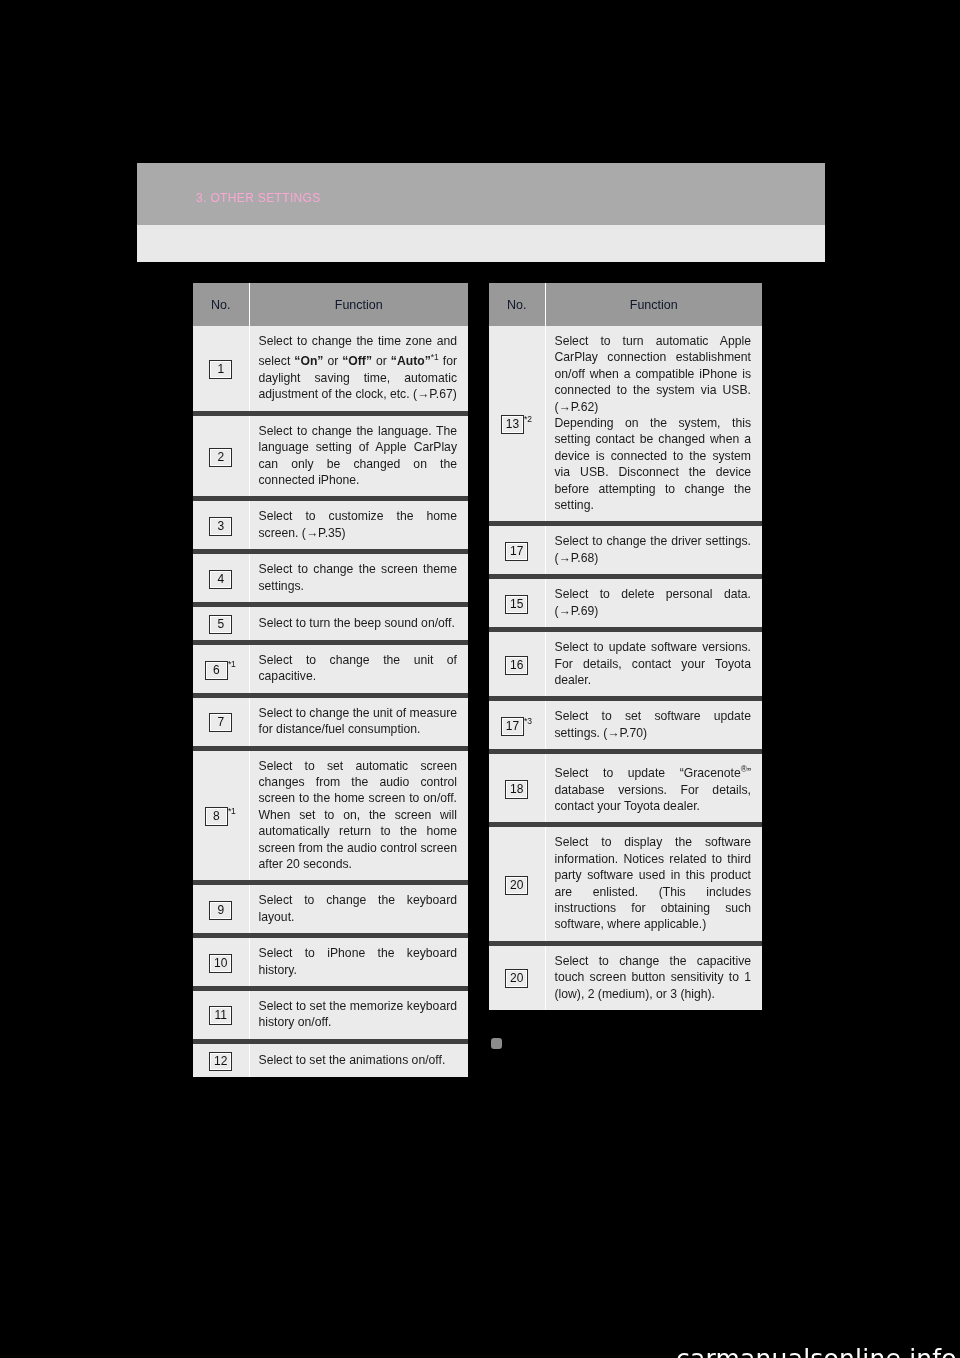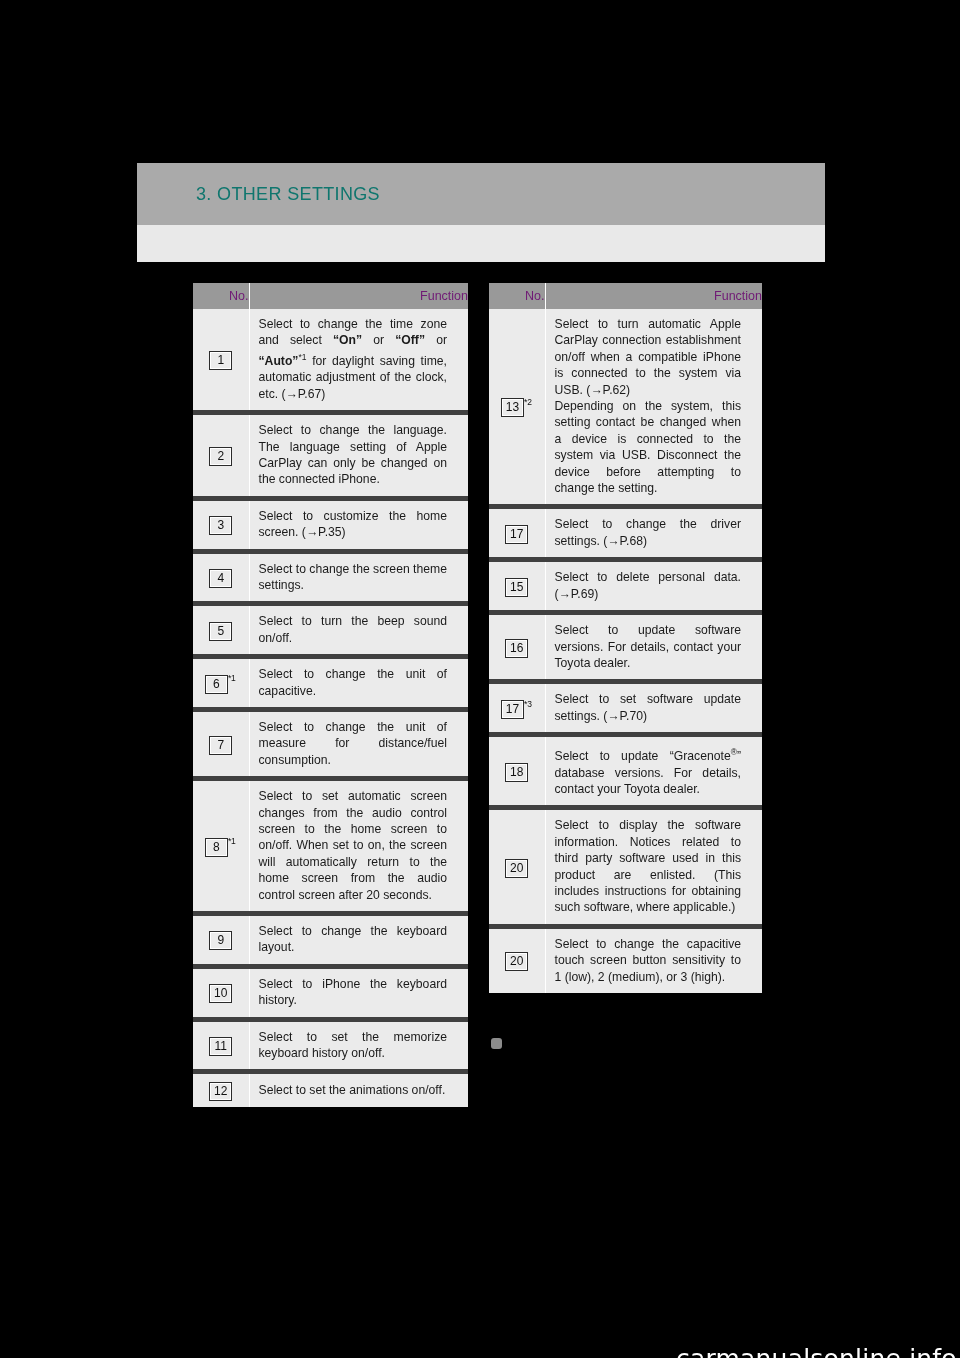--- a/index.html
+++ b/index.html
@@ -20,24 +20,24 @@
     position: absolute;
     left: 137px;
     top: 163px;
     width: 688px;
     height: 62px;
     background: #aaaaaa;
   }
   #page-header-title {
     position: absolute;
     left: 196px;
-    top: 184px;
-    font-size: 18px;
+    top: 191px;
+    font-size: 12px;
     letter-spacing: 0.35px;
-    color: #0f766e;
+    color: #f9a8d4;
   }
   #page-header-subband {
     position: absolute;
     left: 137px;
     top: 225px;
     width: 688px;
     height: 37px;
     background: #e9e9e9;
   }
 
@@ -49,47 +49,47 @@
     background: #ebebeb;
   }
   #table-left  { left: 193px; top: 283px; width: 275px; }
   #table-right { left: 489px; top: 283px; width: 273px; }
 
   .doc-table col.col-no   { width: 56px; }
   .doc-table col.col-fn   { width: auto; }
 
   .doc-table th {
     background: #999999;
-    color: #701a75;
+    color: #0f172a;
     font-weight: normal;
     font-size: 12.5px;
-    height: 26px;
+    height: 43px;
     padding: 0;
-    text-align: right;
+    text-align: center;
     vertical-align: middle;
   }
   .doc-table th.th-no {
     border-right: 1px solid #ffffff;
   }
 
   .doc-table td {
     background: #ebebeb;
     padding: 0;
     vertical-align: middle;
     border-top: 5px solid #404040;
   }
   .doc-table tbody tr:first-child td { border-top: none; }
 
   td.cell-no {
     text-align: center;
     border-right: 1px solid #ffffff;
     padding: 7px 0;
   }
   td.cell-fn {
-    padding: 7px 21px 8px 9px;
+    padding: 7px 11px 8px 9px;
     font-size: 12.2px;
     line-height: 16.4px;
     color: #1b1b1b;
     text-align: justify;
     text-justify: inter-word;
     hyphens: manual;
   }
 
   
   .num-wrap {

